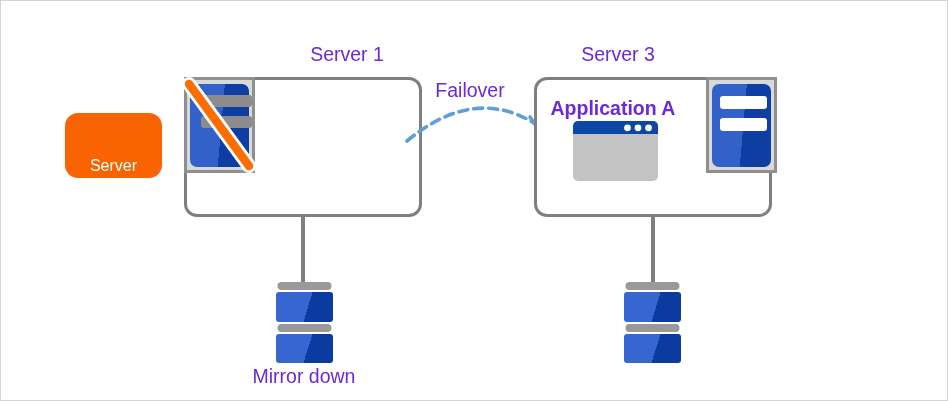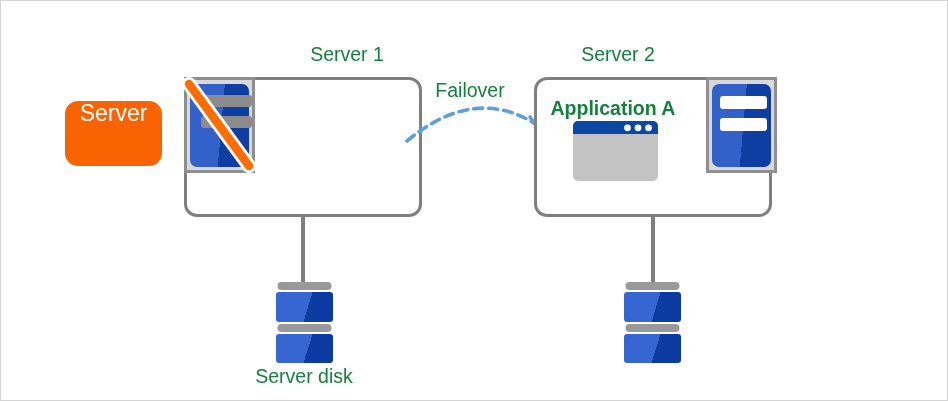--- a/index.html
+++ b/index.html
@@ -12,21 +12,21 @@
     position: relative;
     width: 946px;
     height: 399px;
     border: 1px solid #d4d4d4;
     background: #ffffff;
     overflow: hidden;
   }
   .label {
     position: absolute;
     font-size: 19.5px;
-    color: #15803d;
+    color: #6d28d9;
     text-align: center;
     width: 150px;
     white-space: nowrap;
     line-height: 22px;
   }
   .s1-title   { left: 271px; top: 42px; }
   .s2-title   { left: 542px; top: 42px; }
   .failover-label { left: 394px; top: 78px; }
   .app-label  { left: 537px; top: 96px; font-weight: bold; }
   .mirror-label { left: 228px; top: 364px; }
@@ -38,32 +38,32 @@
     height: 140px;
     border: 3px solid #7f7f7f;
     border-radius: 13px;
     background: #ffffff;
   }
   .s1-box { left: 183px; top: 76px; }
   .s2-box { left: 533px; top: 76px; }
 
   .badge {
     position: absolute;
-    left: 64px; top: 100px;
+    left: 64px; top: 112px;
     width: 97px; height: 65px;
     background: #f96302;
     border-radius: 13px;
     color: #ffffff;
-    font-size: 23px;
+    font-size: 16px;
     line-height: 25px;
     text-align: center;
     padding-top: 0;
     display: flex;
     flex-direction: column;
-    justify-content: space-between;
+    justify-content: flex-end;
   }
 
   .vline {
     position: absolute;
     width: 4px;
     height: 69px;
     background: #7f7f7f;
   }
   .s1-line { left: 300px; top: 214px; }
   .s2-line { left: 650px; top: 214px; }
@@ -112,29 +112,29 @@
 
   <div class="vline s1-line" style="background-color: rgb(127, 127, 127);"></div>
 
   <svg class="icon-svg s1-disk" width="57" height="81" viewBox="0 0 57 81">
     <rect x="1.5" y="0" width="54" height="8" rx="4" fill="#999999"></rect>
     <rect x="0" y="10" width="57" height="30" rx="3" fill="url(#grad-disk)"></rect>
     <rect x="1.5" y="42" width="54" height="8" rx="4" fill="#999999"></rect>
     <rect x="0" y="52" width="57" height="29" rx="3" fill="url(#grad-disk)"></rect>
   </svg>
 
-  <div class="label mirror-label">Server disk</div>
+  <div class="label mirror-label">Mirror down</div>
 
   <div class="label failover-label">Failover</div>
   <svg class="icon-svg arc-svg" width="168" height="60" viewBox="0 0 168 60">
     <path d="M 10 55 Q 76 0 137 37" fill="none" stroke="#5F9FD8" stroke-width="3.6" stroke-dasharray="9 6" stroke-linecap="round"></path>
     <polyline points="133,31 146,50 159,30" fill="none" stroke="#5F9FD8" stroke-width="3.6" stroke-linecap="round" stroke-linejoin="miter"></polyline>
   </svg>
 
-  <div class="label s2-title">Server 2</div>
+  <div class="label s2-title">Server 3</div>
   <div class="box s2-box" style="border-color: rgb(127, 127, 127);"></div>
 
   <div class="label app-label">Application A</div>
 
   <svg class="icon-svg window-icon" width="85" height="60" viewBox="0 0 85 60">
     <rect x="0" y="0" width="85" height="60" rx="5" fill="#C3C3C3"></rect>
     <path d="M 5 0 h 75 a 5 5 0 0 1 5 5 v 8 h -85 v -8 a 5 5 0 0 1 5 -5 z" fill="#0B47A4"></path>
     <circle cx="54.5" cy="6.8" r="3.4" fill="#FFFFFF"></circle>
     <circle cx="65" cy="6.8" r="3.4" fill="#FFFFFF"></circle>
     <circle cx="75.5" cy="6.8" r="3.4" fill="#FFFFFF"></circle>

